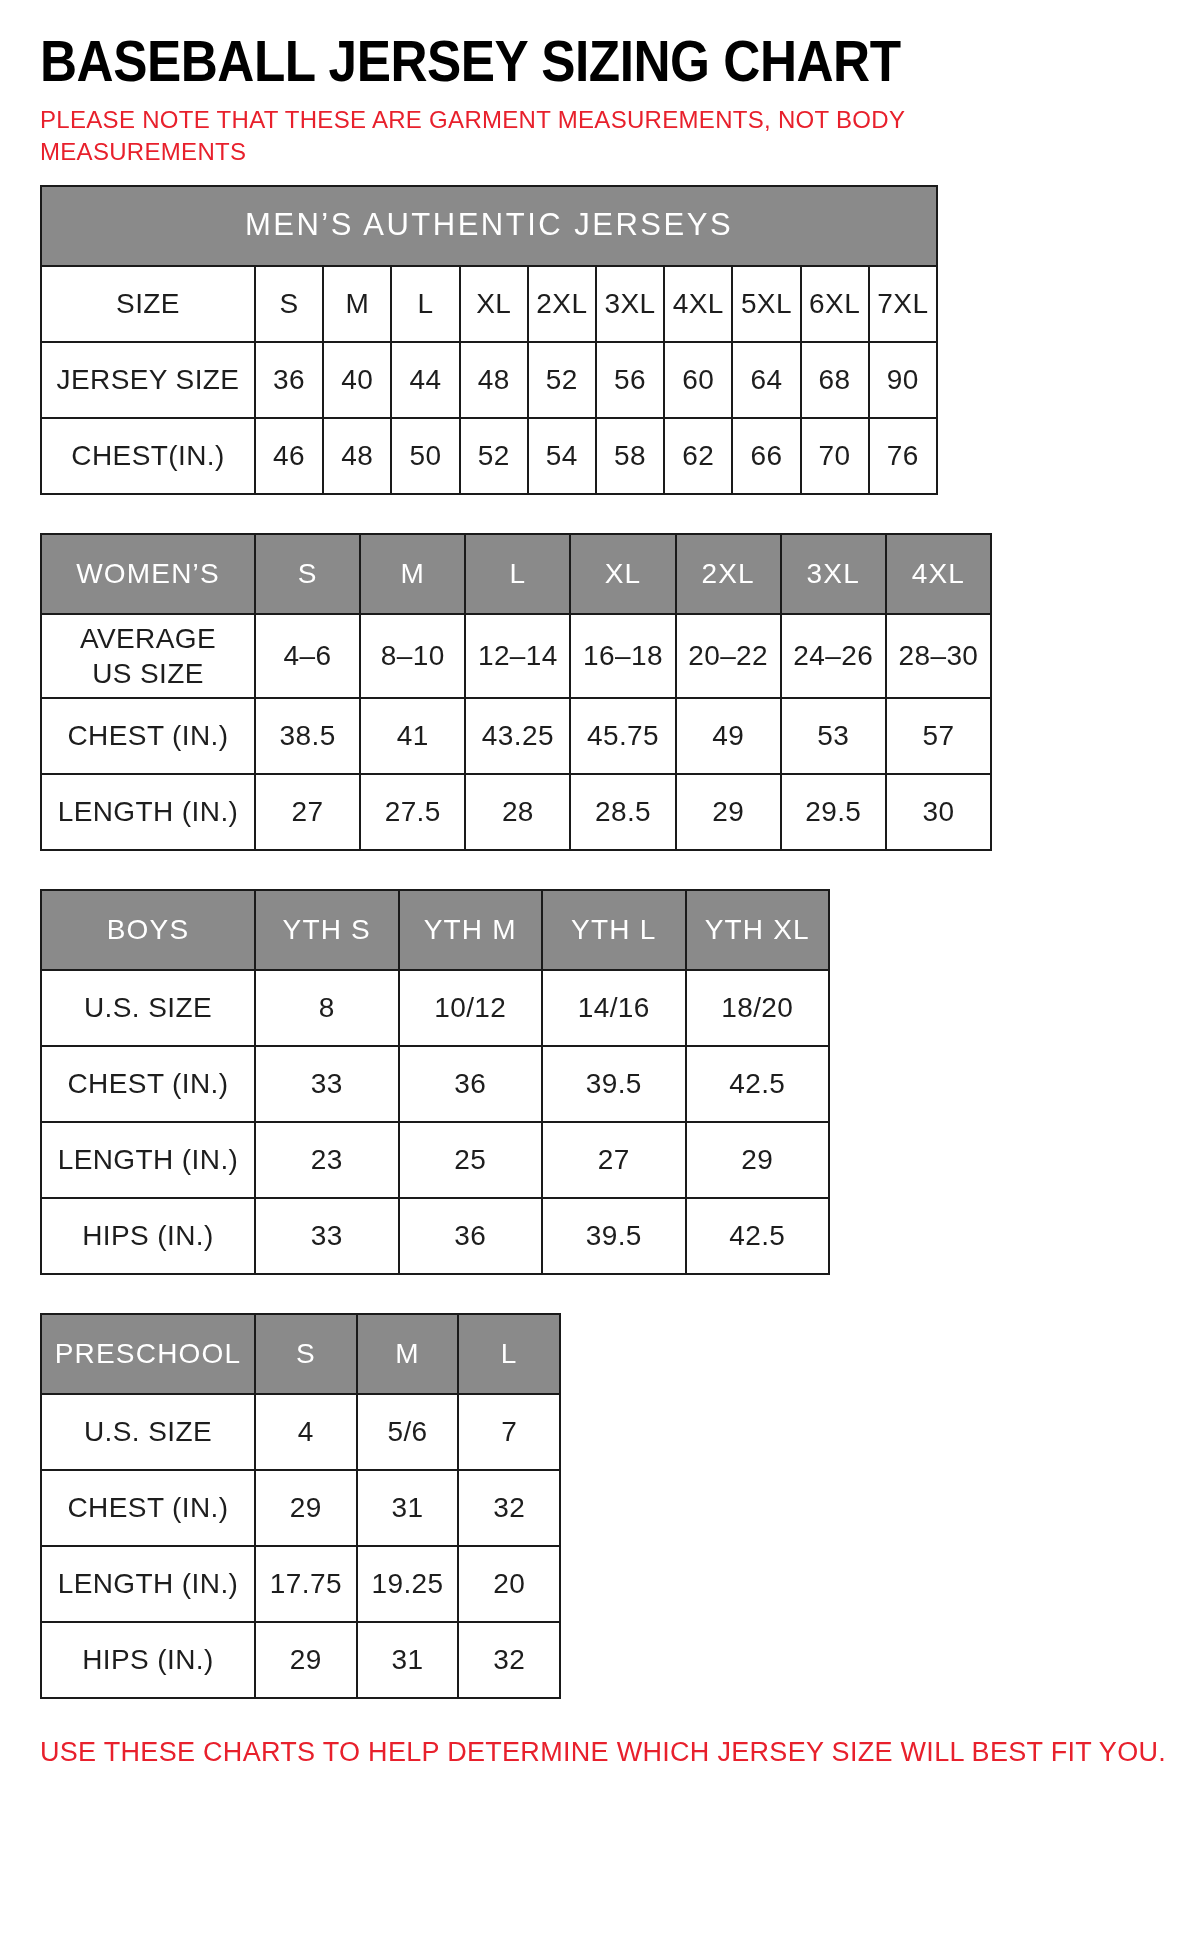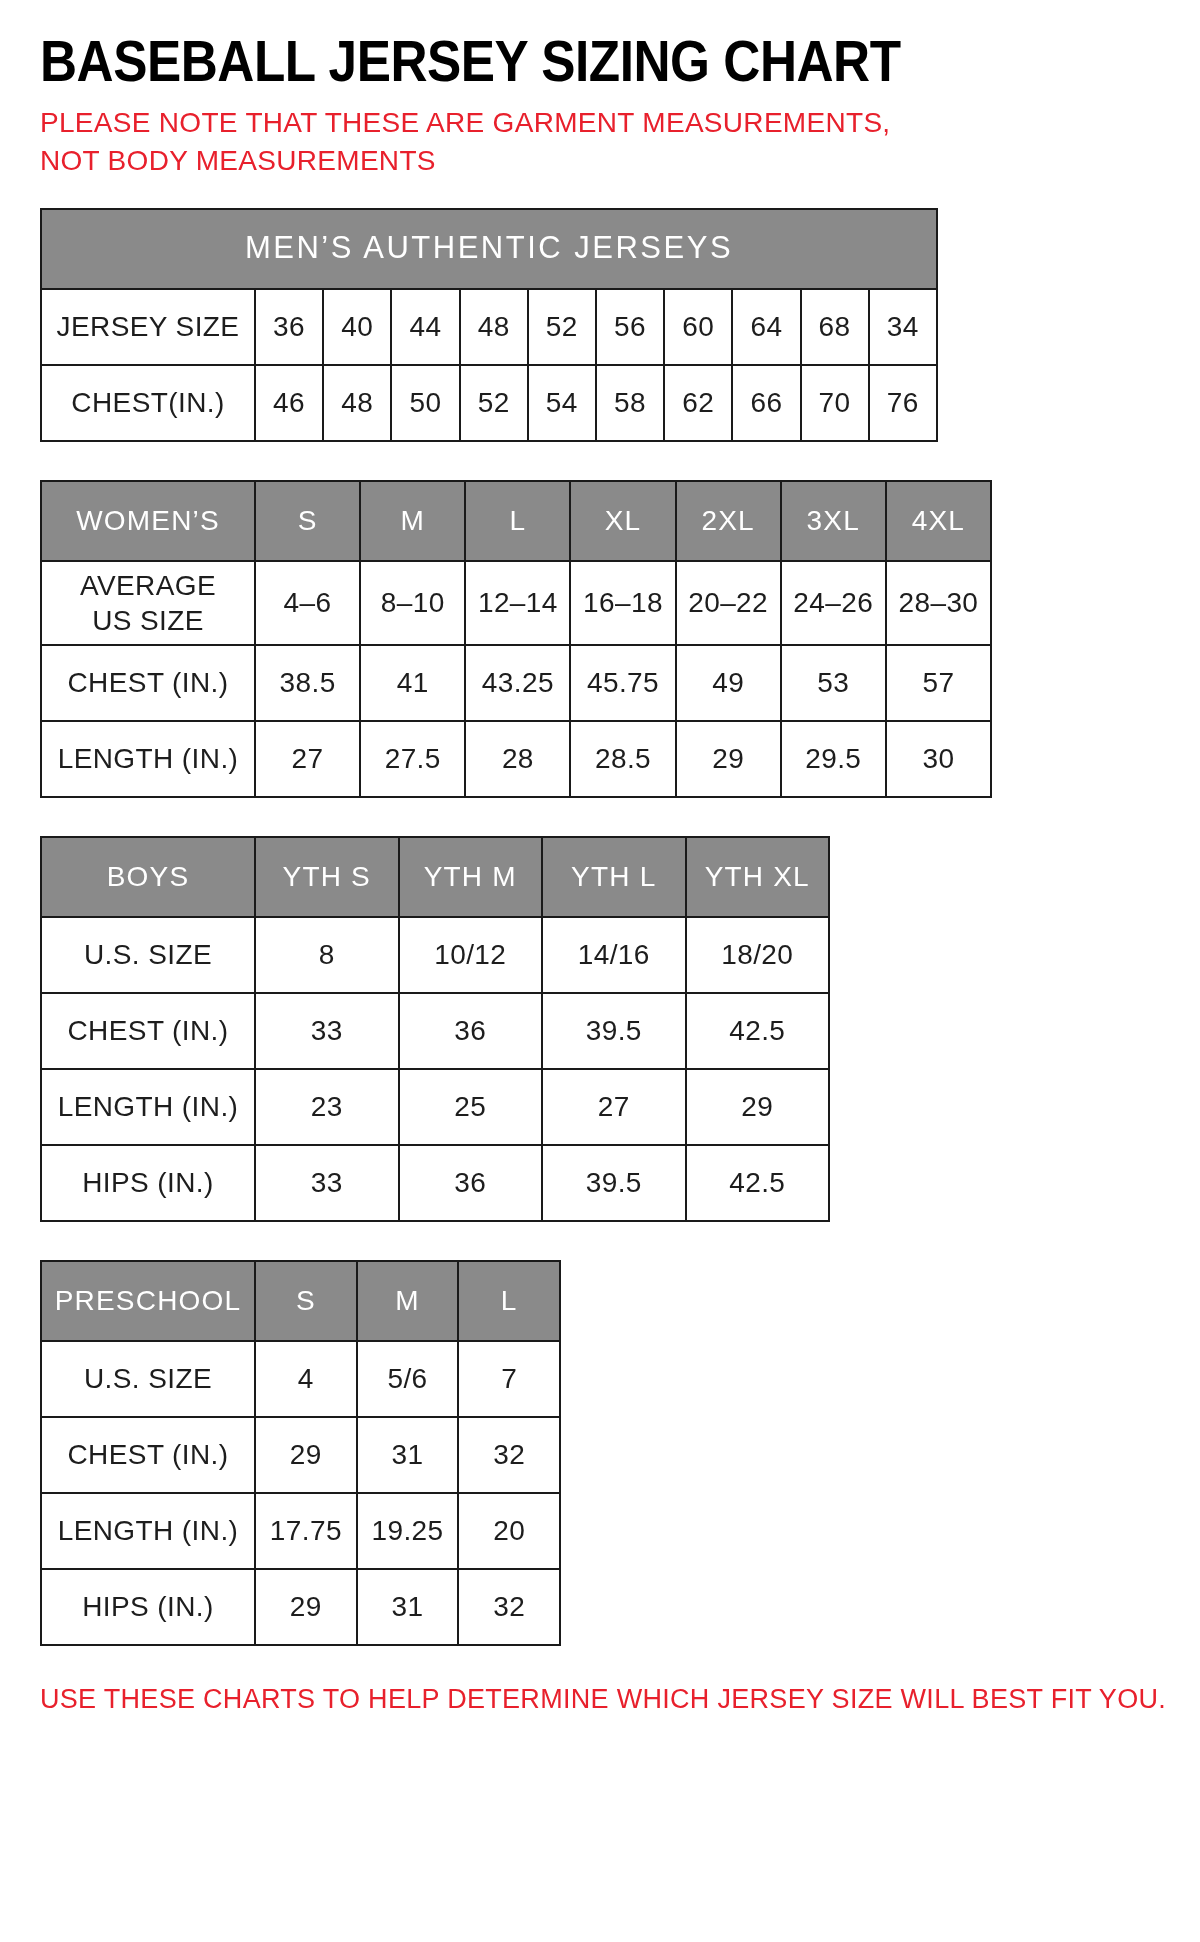--- a/index.html
+++ b/index.html
@@ -17,25 +17,25 @@
     color: #000;
     letter-spacing: -0.5px;
     transform: scaleX(0.9);
     transform-origin: 0 50%;
     white-space: nowrap;
     margin: 4px 0 10px 0;
   }
 
   p.note {
     color: var(--accent-red, #e8202c);
-    font-size: 28px;
+    font-size: 24px;
     line-height: 1.35;
     max-width: 880px;
     letter-spacing: 0.3px;
-    margin-bottom: 28px;
+    margin-bottom: 16px;
   }
 
   table.tbl {
     border-collapse: collapse;
     table-layout: fixed;
     margin-bottom: 38px;
     font-size: 28px;
   }
   .tbl th, .tbl td {
     border: 2px solid var(--border-dark, #1a1a1a);
@@ -82,33 +82,46 @@
   <p class="note">PLEASE NOTE THAT THESE ARE GARMENT MEASUREMENTS, NOT BODY MEASUREMENTS</p>
 
   <table class="tbl tbl-mens">
       <colgroup>
         <col class="col-label">
         <col span="10">
       </colgroup>
       <tbody>
         <tr>
           <th class="band merged" colspan="11">MEN’S AUTHENTIC JERSEYS</th>
+        </tr>
+        <tr>
+          <td class="label">SIZE</td>
+          <td>S</td>
+          <td>M</td>
+          <td>L</td>
+          <td>XL</td>
+          <td>2XL</td>
+          <td>3XL</td>
+          <td>4XL</td>
+          <td>5XL</td>
+          <td>6XL</td>
+          <td>7XL</td>
         </tr>
         <tr>
           <td class="label">JERSEY SIZE</td>
           <td>36</td>
           <td>40</td>
           <td>44</td>
           <td>48</td>
           <td>52</td>
           <td>56</td>
           <td>60</td>
           <td>64</td>
           <td>68</td>
-          <td>34</td>
+          <td>90</td>
         </tr>
         <tr>
           <td class="label">CHEST(IN.)</td>
           <td>46</td>
           <td>48</td>
           <td>50</td>
           <td>52</td>
           <td>54</td>
           <td>58</td>
           <td>62</td>

